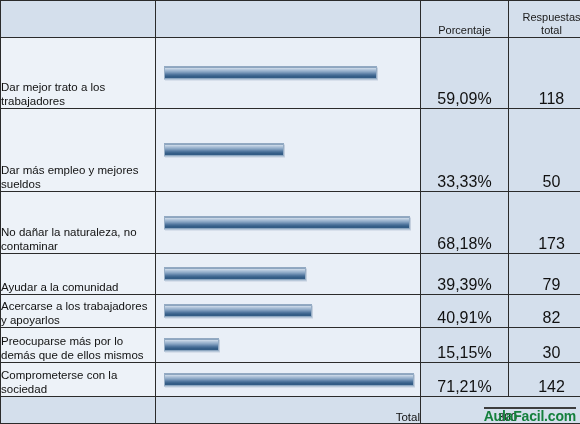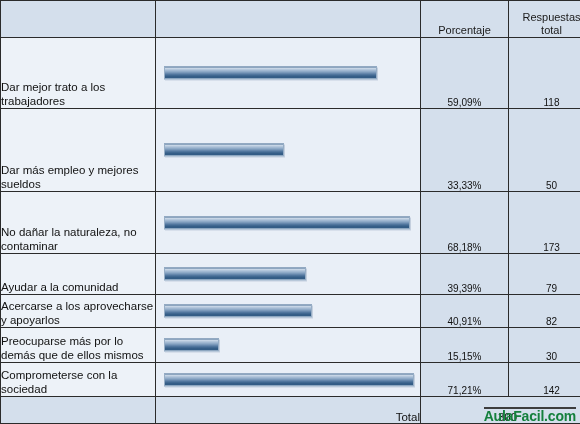--- a/index.html
+++ b/index.html
@@ -57,21 +57,21 @@
   .cell-bar {
     background: #e9eff7;
     vertical-align: middle;
     padding: 0;
     position: relative;
   }
   .cell-pct, .cell-resp {
     background: #d4dfec;
     text-align: center;
     vertical-align: middle;
-    font-size: 10px;
+    font-size: 16px;
     color: #111111;
   }
 
   
   .bar-track {
     position: relative;
     height: 100%;
     width: 100%;
   }
   .bar {
@@ -183,21 +183,21 @@
         <td class="cell-label">Ayudar a la comunidad</td>
         <td class="cell-bar">
           <div class="bar-track">
             <div class="bar" style="width: 142.198px;"></div>
           </div>
         </td>
         <td class="cell-pct">39,39%</td>
         <td class="cell-resp">79</td>
       </tr>
       <tr style="height: 33px;">
-        <td class="cell-label">Acercarse a los aprovecharse y apoyarlos</td>
+        <td class="cell-label">Acercarse a los trabajadores y apoyarlos</td>
         <td class="cell-bar">
           <div class="bar-track">
             <div class="bar" style="width: 147.685px;"></div>
           </div>
         </td>
         <td class="cell-pct">40,91%</td>
         <td class="cell-resp">82</td>
       </tr>
       <tr style="height: 34px;">
         <td class="cell-label">Preocuparse más por lo demás que de ellos mismos</td>

